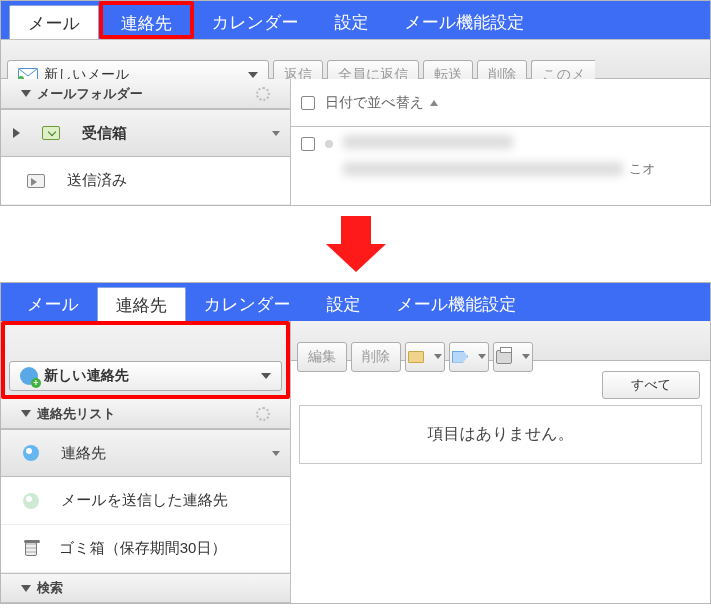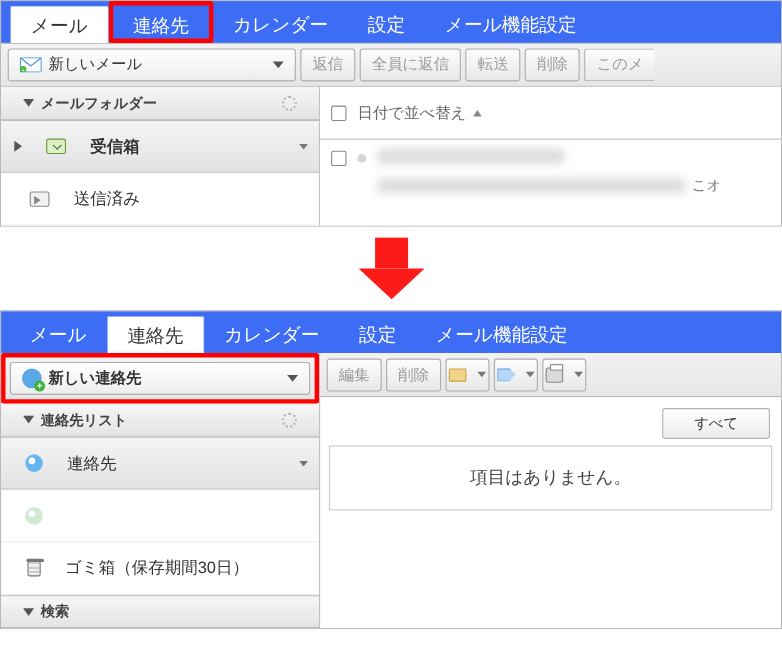--- a/index.html
+++ b/index.html
@@ -58,20 +58,21 @@
     border: 1px solid #adadad;
     border-radius: 3px;
     height: 30px;
     display: inline-flex;
     align-items: center;
     padding: 0 10px;
     font-size: 14px;
     color: #555;
     cursor: pointer;
     gap: 6px;
+    margin-top: 32px;
   }
   .btn.light { color:#9a9a9a; }
   .btn.compose {
     width: 262px;
     justify-content: flex-start;
     color: #333;
     background: linear-gradient(#ffffff,#ededed);
   }
   .caret {
     width: 0; height: 0;
@@ -267,20 +268,21 @@
         <span>連絡先リスト</span>
         <span class="gear"></span>
       </div>
       <div class="side-item sel">
         <span class="contact-ic" style="margin-left:4px"></span>
         <span>連絡先</span>
         <span class="caret-small" style="margin-left:auto"></span>
       </div>
       <div class="side-item">
         <span class="contact-ic" style="background:#cfead2;margin-left:4px"></span>
+        <span>メールを送信した連絡先</span>
       </div>
       <div class="side-item">
         <span class="trash-ic" style="margin-left:6px"></span>
         <span>ゴミ箱（保存期間30日）</span>
       </div>
       <div class="side-header" style="border-top:1px solid #c0c0c0">
         <span class="tri-down"></span>
         <span>検索</span>
       </div>
     </div>

